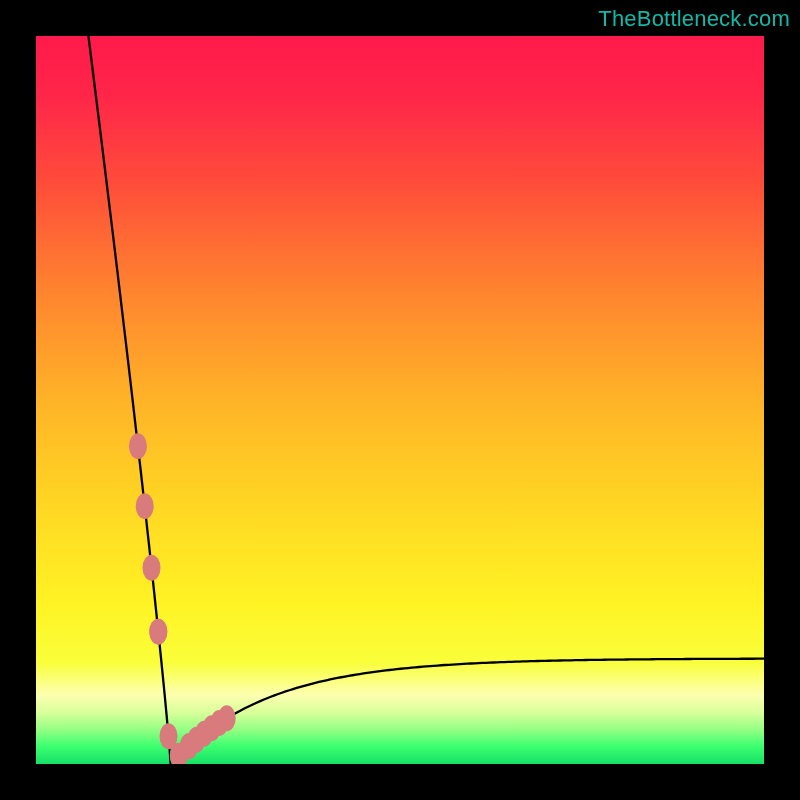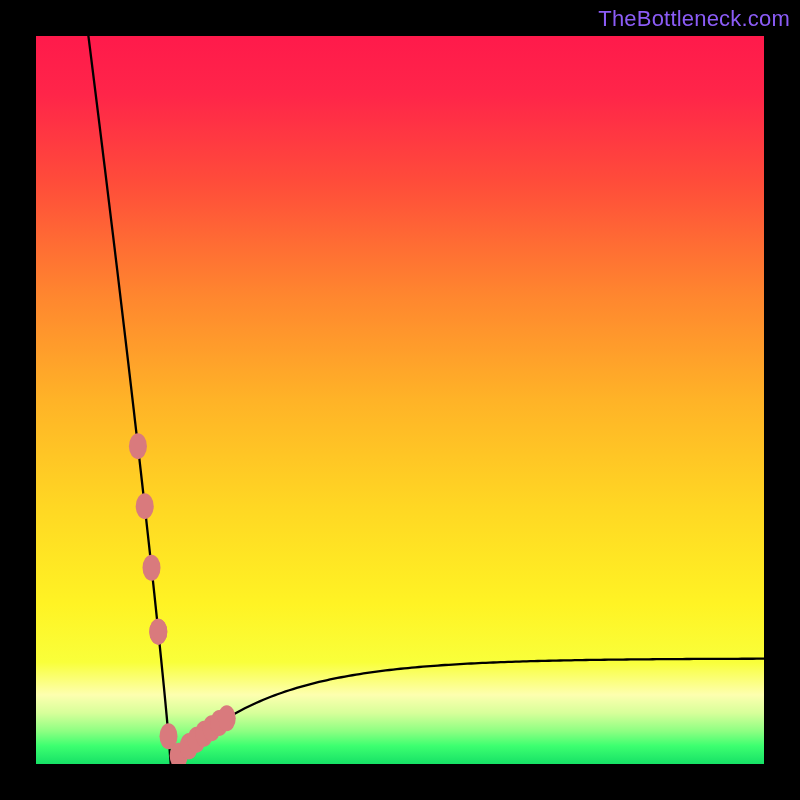--- a/index.html
+++ b/index.html
@@ -38,21 +38,21 @@
     position: absolute;
     left: 0;
     top: 0;
     width: 728px;
     height: 728px;
   }
   .watermark {
     position: absolute;
     top: 6px;
     right: 10px;
-    color: #8b5cf6;
+    color: #14b8a6;
     font-size: 22px;
     letter-spacing: 0.2px;
     user-select: none;
   }
 </style>
 </head>
 <body>
 
 <div class="frame">
 

